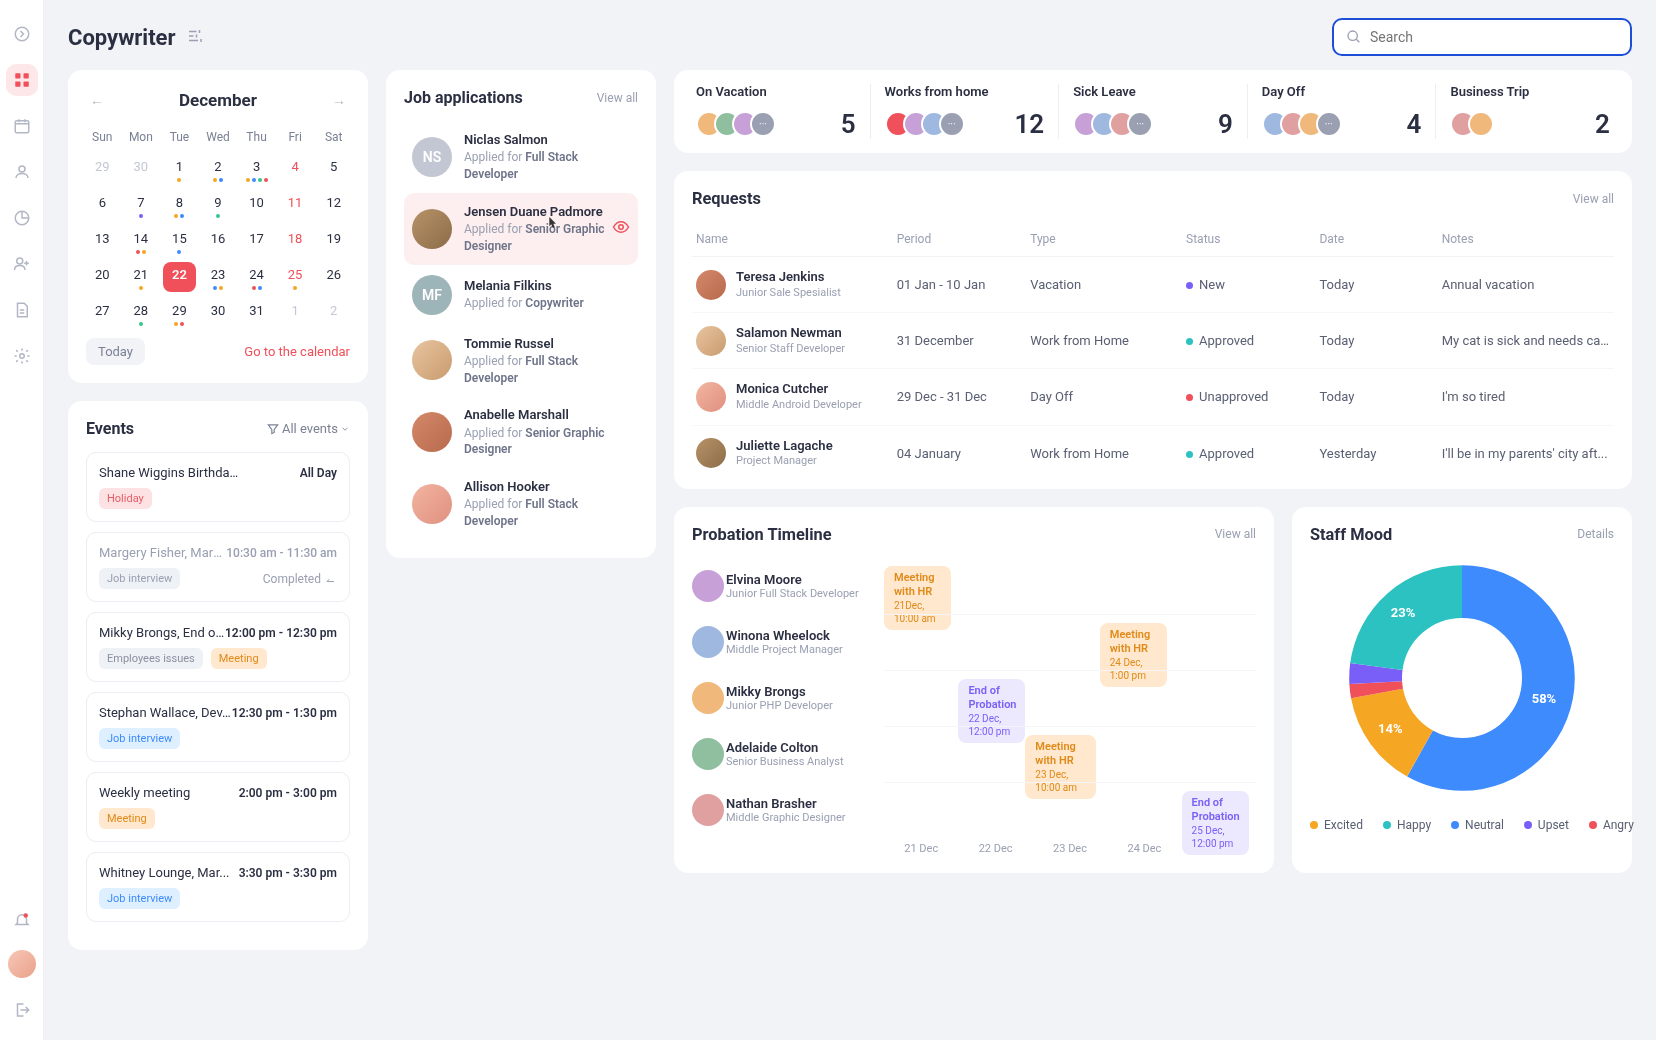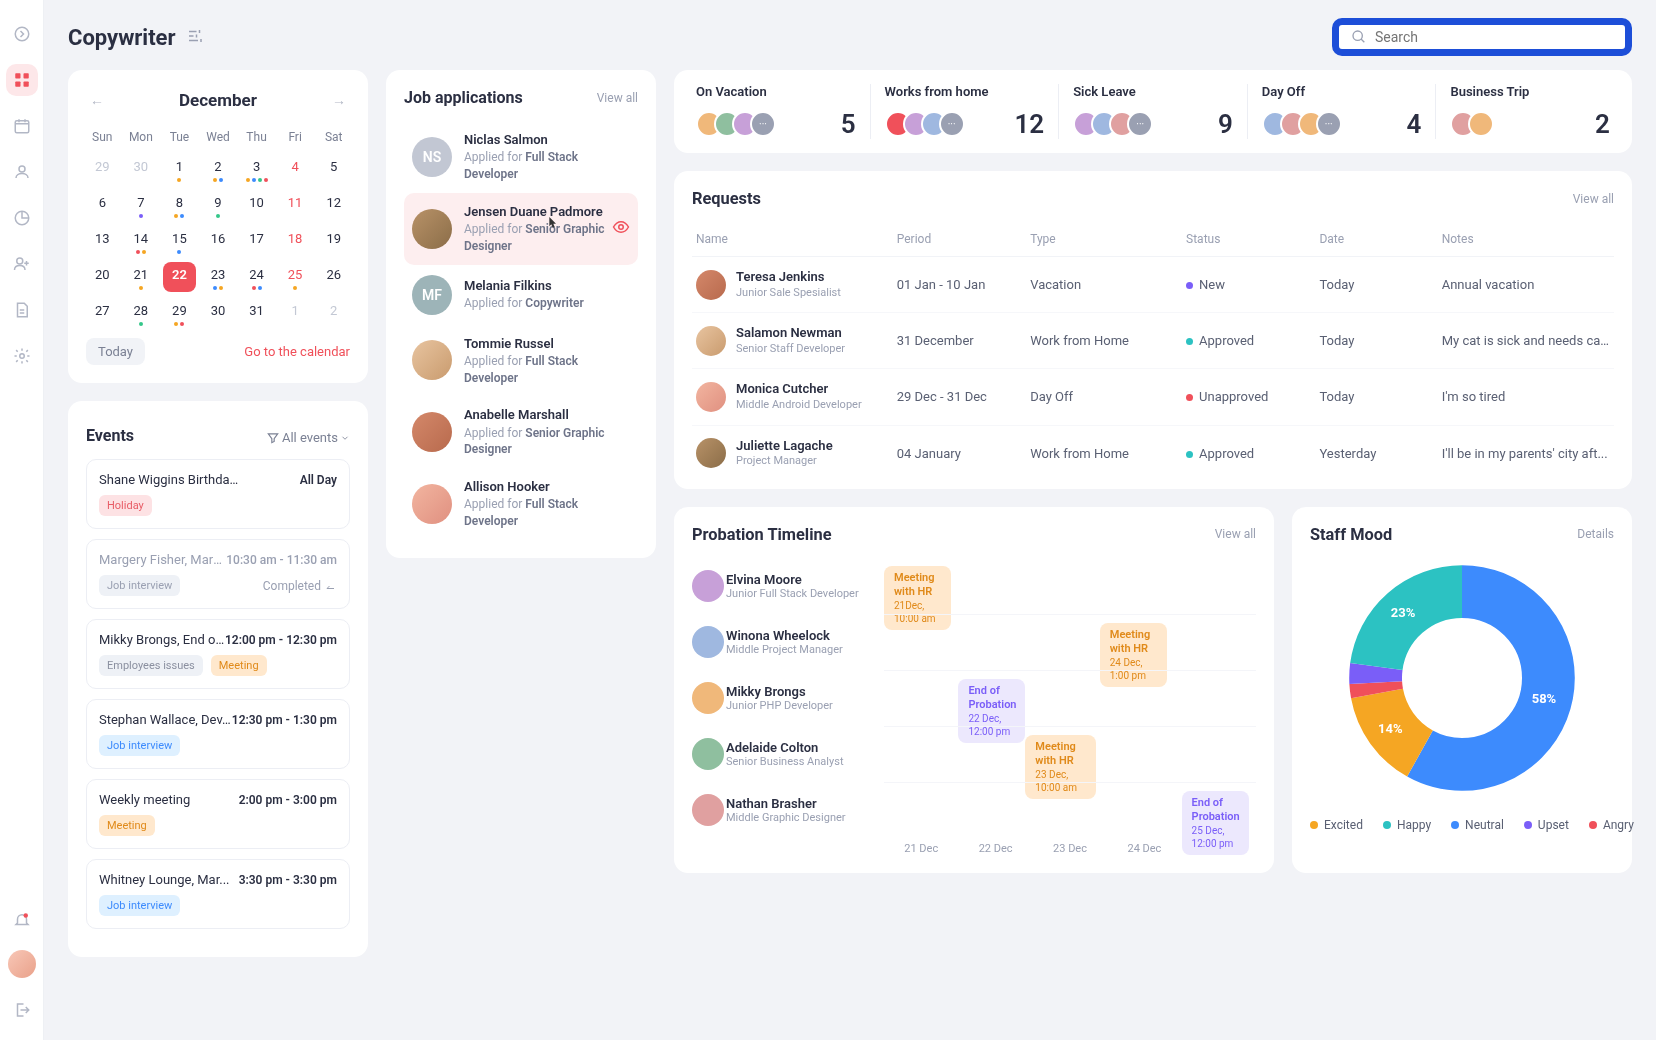--- a/index.html
+++ b/index.html
@@ -11,21 +11,21 @@
 .sidebar .side-item.active { background: #fde7e9; color: #f0505a; }
 .sidebar .spacer { flex: 1; }
 .sidebar .avatar-sm { width: 28px; height: 28px; border-radius: 50%; background: linear-gradient(135deg,#f8c7b7,#e9a18a); margin-bottom: 16px; }
 .sidebar svg { width: 18px; height: 18px; }
 
 .main { flex: 1; padding: 18px 24px 24px 24px; }
 
 .topbar { display: flex; align-items: center; margin-bottom: 14px; }
 .topbar h1 { font-size: 22px; font-weight: 700; color: #2b2f42; margin-right: 10px; }
 .topbar .settings-icon { color: #9aa0b2; }
-.search-wrap { margin-left: auto; width: 300px; height: 38px; border: 7px solid #1d4ed8; border-radius: 10px; display: flex; align-items: center; padding: 0 12px; background: #fff; color: #9aa0b2; }
+.search-wrap { margin-left: auto; width: 300px; height: 38px; border: 2px solid #1d4ed8; border-radius: 10px; display: flex; align-items: center; padding: 0 12px; background: #fff; color: #9aa0b2; }
 .search-wrap input { border: none; outline: none; flex: 1; margin-left: 8px; font-size: 14px; color: #444; }
 
 .grid { display: grid; grid-template-columns: 300px 270px 1fr; gap: 18px; align-items: start; }
 
 .card { background: #fff; border-radius: 14px; padding: 18px; }
 
 
 .cal-head { display: flex; align-items: center; justify-content: space-between; margin-bottom: 14px; }
 .cal-head .arrow { color: #b2b7c5; cursor: pointer; padding: 4px; }
 .cal-head .month { font-weight: 700; font-size: 17px; color: #2b2f42; }
@@ -37,21 +37,21 @@
 .cal-cell.sel { background: #f0505a; color: #fff; font-weight: 600; }
 .cal-dots { position: absolute; left: 0; right: 0; bottom: 2px; display: flex; justify-content: center; gap: 2px; }
 .cal-dots span { width: 4px; height: 4px; border-radius: 50%; display: inline-block; }
 .dot-o { background: #f5a623; } .dot-b { background: #3d8bfd; } .dot-g { background: #34c78a; } .dot-r { background: #f0505a; } .dot-p { background: #7a5ef8; }
 .cal-footer { display: flex; justify-content: space-between; align-items: center; margin-top: 10px; }
 .cal-footer .today { background: #f1f3f7; color: #7b8194; padding: 6px 12px; border-radius: 8px; font-size: 13px; cursor: pointer; }
 .cal-footer .goto { color: #f0505a; font-size: 13px; cursor: pointer; }
 
 
 .events { margin-top: 18px; }
-.events-head { display: flex; align-items: flex-end; justify-content: space-between; margin-bottom: 14px; margin-top: 7px; }
+.events-head { display: flex; align-items: center; justify-content: space-between; margin-bottom: 14px; }
 .events-head h3 { font-size: 16px; font-weight: 700; }
 .events-head .filter { display: flex; align-items: center; gap: 2px; color: #7b8194; font-size: 13px; cursor: pointer; }
 .event-item { border: 1px solid #eceef4; border-radius: 10px; padding: 12px; margin-bottom: 10px; }
 .event-row1 { display: flex; justify-content: space-between; align-items: center; margin-bottom: 8px; }
 .event-title { font-size: 13px; color: #2b2f42; overflow: hidden; white-space: nowrap; text-overflow: ellipsis; max-width: 140px; }
 .event-title.muted { color: #9aa0b2; }
 .event-time { font-size: 12px; font-weight: 600; color: #2b2f42; white-space: nowrap; }
 .event-time.muted { color: #9aa0b2; font-weight: 500; }
 .event-row2 { display: flex; gap: 8px; align-items: center; }
 .tag { font-size: 11px; padding: 4px 8px; border-radius: 6px; display: inline-block; }

